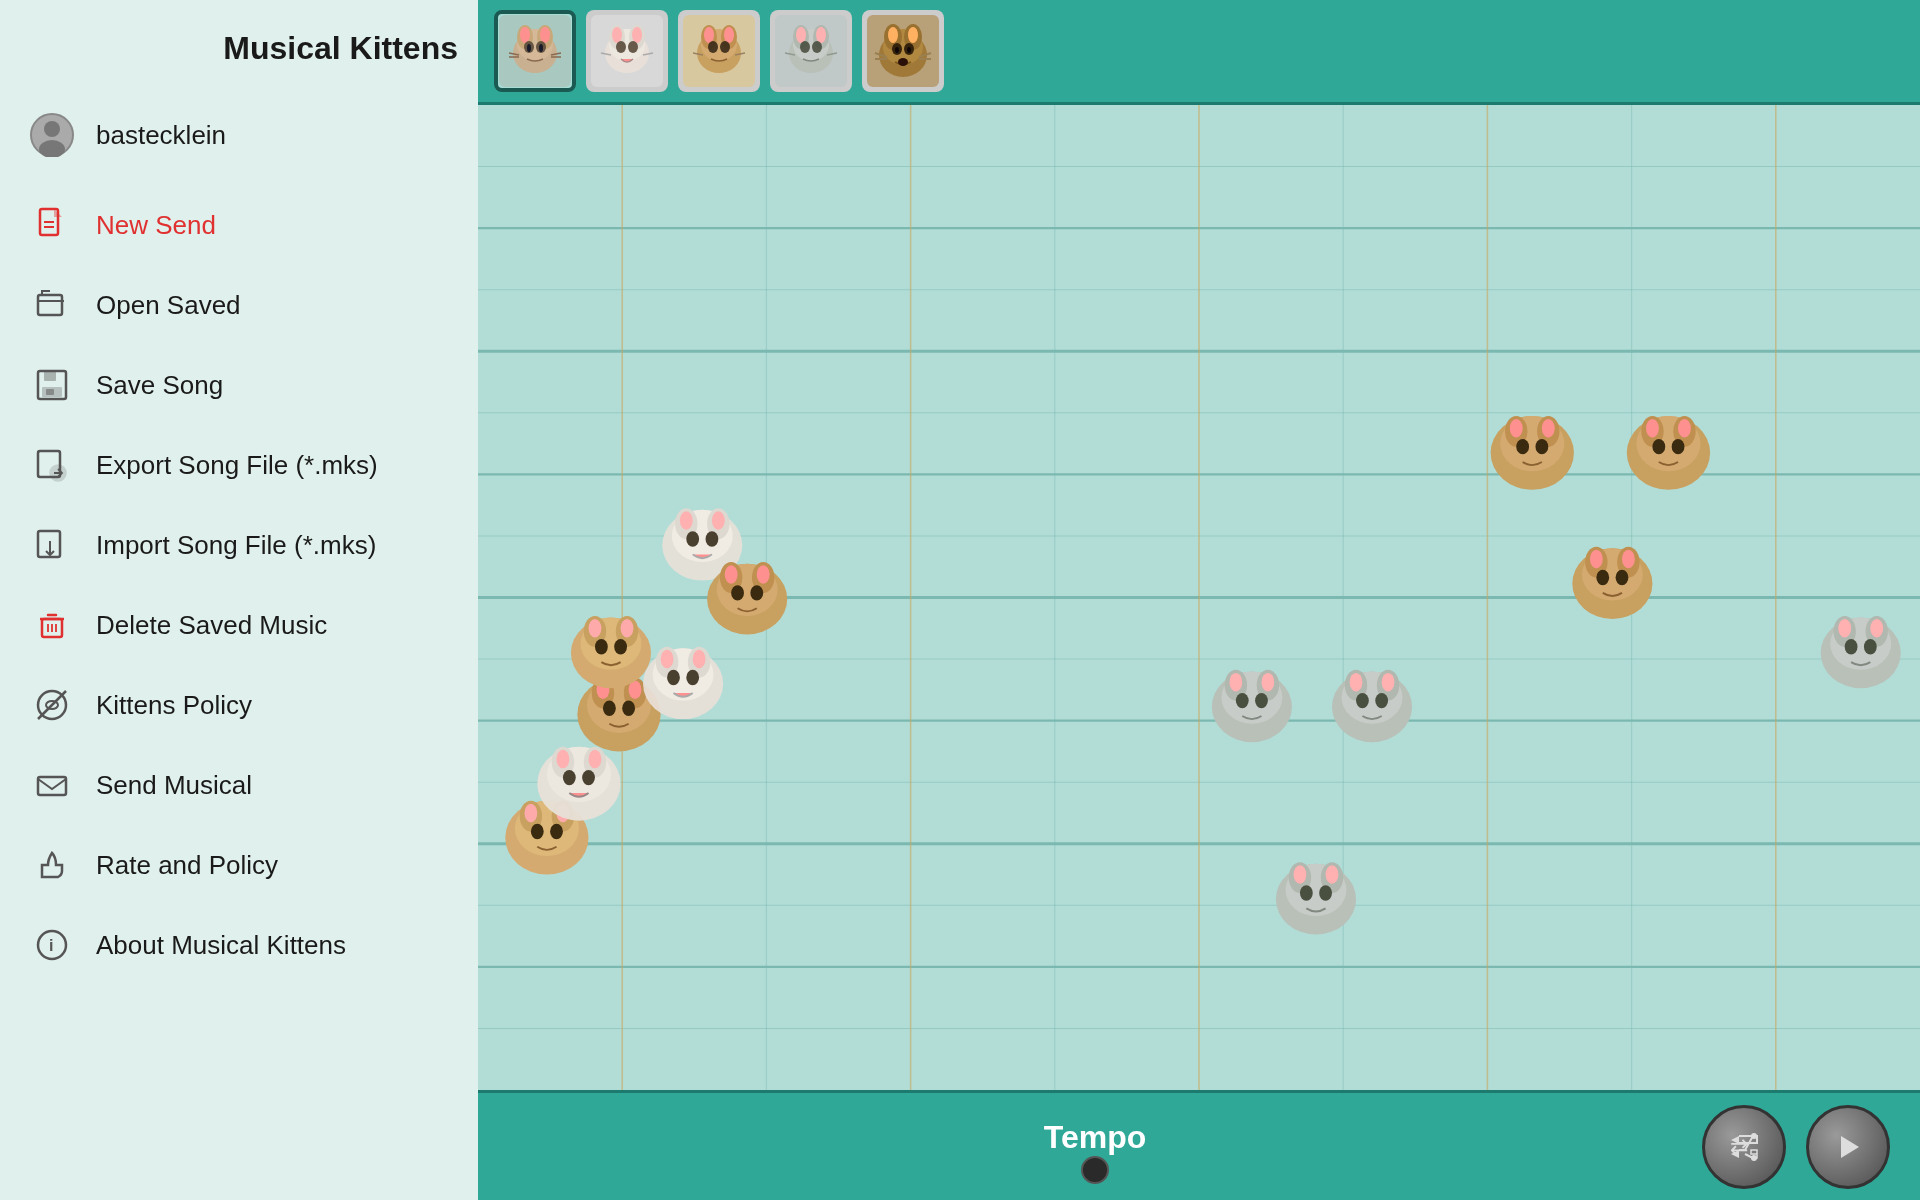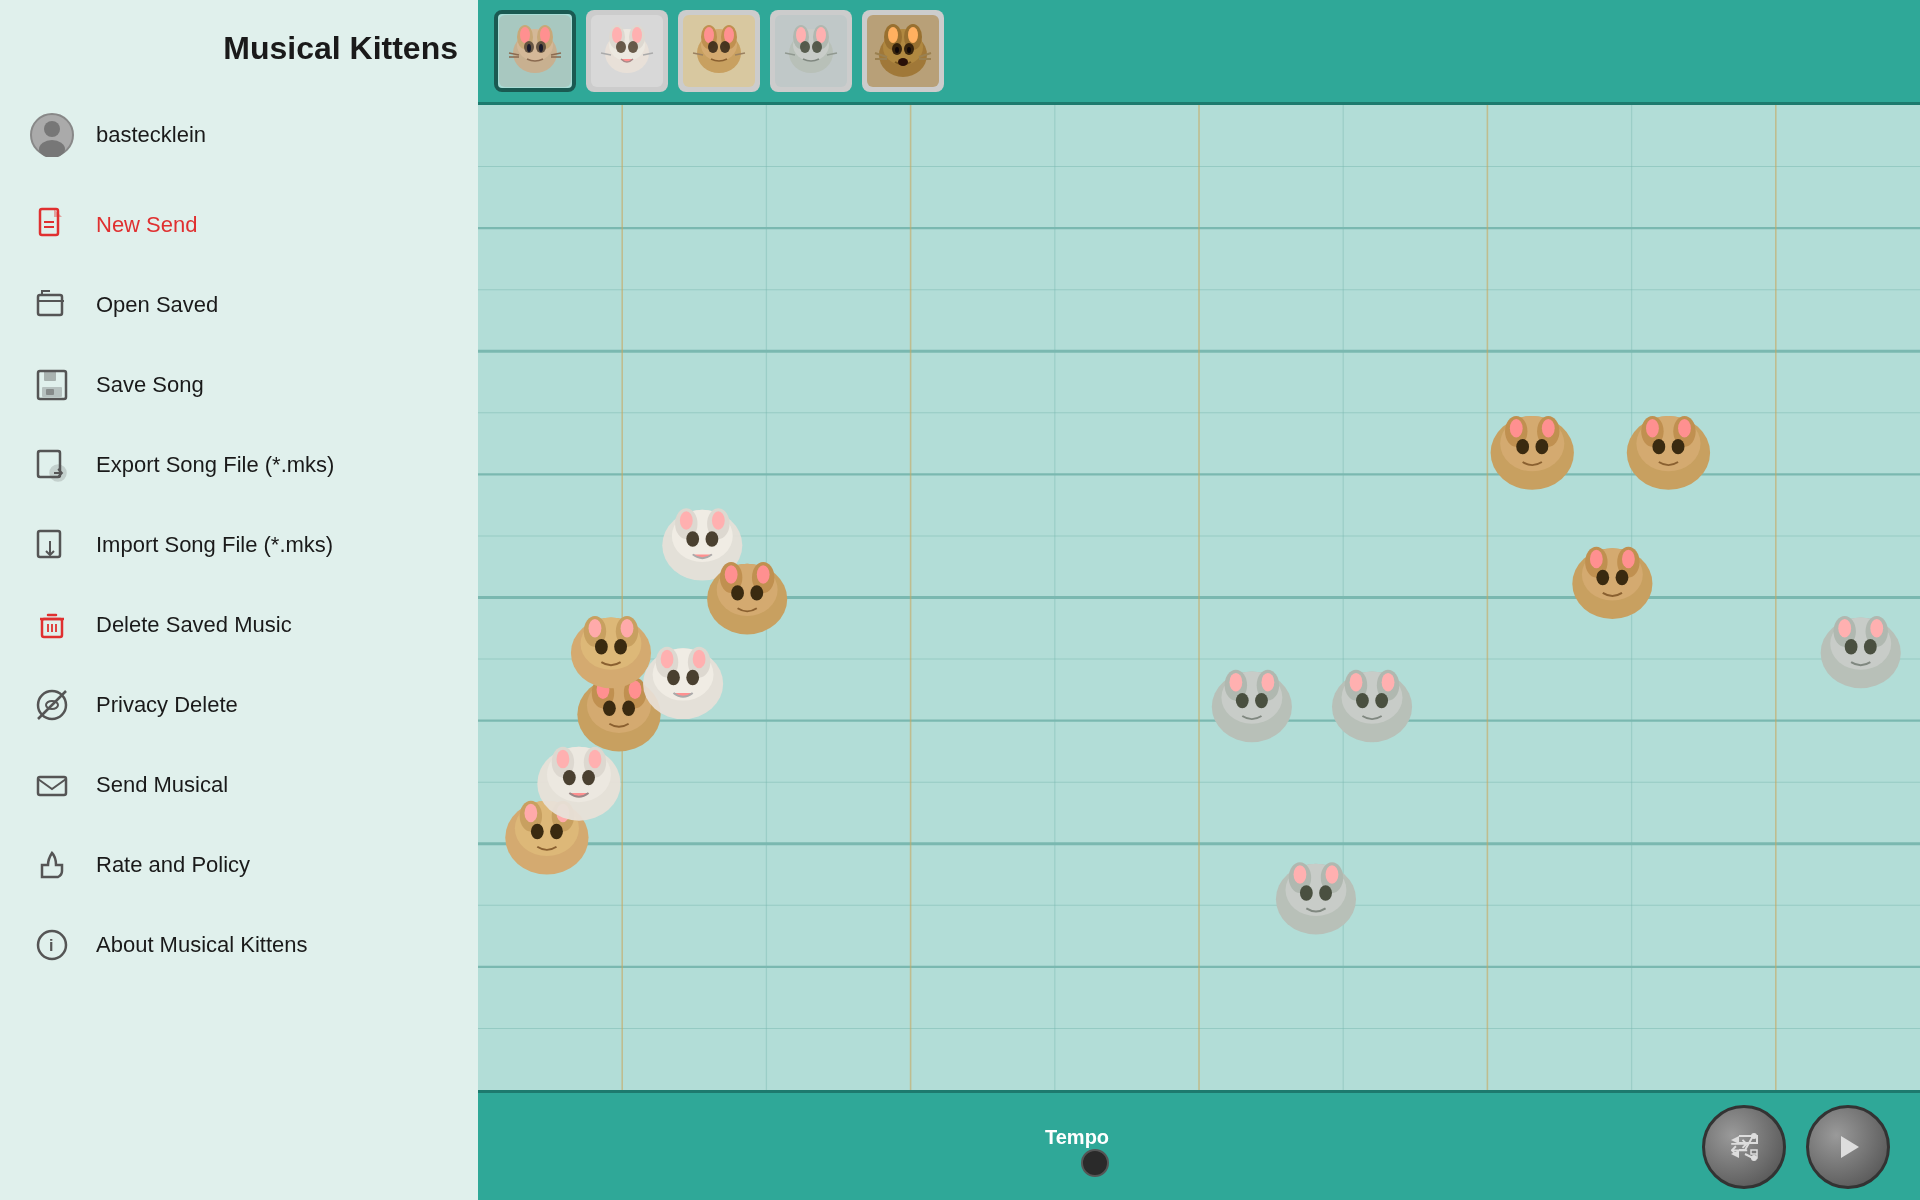--- a/index.html
+++ b/index.html
@@ -41,21 +41,21 @@
     }
     .sidebar-item .icon {
       width: 44px;
       height: 44px;
       display: flex;
       align-items: center;
       justify-content: center;
       flex-shrink: 0;
     }
     .sidebar-item .label {
-      font-size: 22px;
+      font-size: 26px;
       color: #1a1a1a;
     }
     .sidebar-item .label.red { color: #e03030; }
     .sidebar-item.user-item { margin-bottom: 10px; }
 
     
     .main {
       flex: 1;
       display: flex;
       flex-direction: column;
@@ -103,24 +103,24 @@
       background: #2fa898;
       height: 110px;
       display: flex;
       align-items: center;
       padding: 0 30px;
       gap: 20px;
       border-top: 3px solid #1d7a6e;
     }
     .tempo-label {
       color: #fff;
-      font-size: 20px;
+      font-size: 32px;
       font-weight: bold;
       min-width: 100px;
-      text-align: left;
+      text-align: right;
     }
     .tempo-slider-wrap {
       flex: 1;
       display: flex;
       align-items: center;
     }
     .tempo-slider {
       width: 100%;
       height: 8px;
       background: #1a6a60;
@@ -258,21 +258,21 @@
         <span class="label">Delete Saved Music</span>
       </div>
       <div class="sidebar-item">
         <div class="icon">
           <svg class="icon-svg" viewBox="0 0 36 36">
             <circle cx="18" cy="18" r="14" fill="none" stroke="#555" stroke-width="2.5"></circle>
             <line x1="4" y1="32" x2="32" y2="4" stroke="#555" stroke-width="2.5"></line>
             <ellipse cx="18" cy="18" rx="6" ry="4" fill="none" stroke="#555" stroke-width="2"></ellipse>
           </svg>
         </div>
-        <span class="label">Privacy Delete</span>
+        <span class="label">Kittens Policy</span>
       </div>
       <div class="sidebar-item">
         <div class="icon">
           <svg class="icon-svg" viewBox="0 0 36 36">
             <rect x="4" y="10" width="28" height="18" rx="2" fill="none" stroke="#555" stroke-width="2.5"></rect>
             <path d="M4 12 L18 22 L32 12" stroke="#555" stroke-width="2" fill="none"></path>
           </svg>
         </div>
         <span class="label">Send Musical</span>
       </div>

